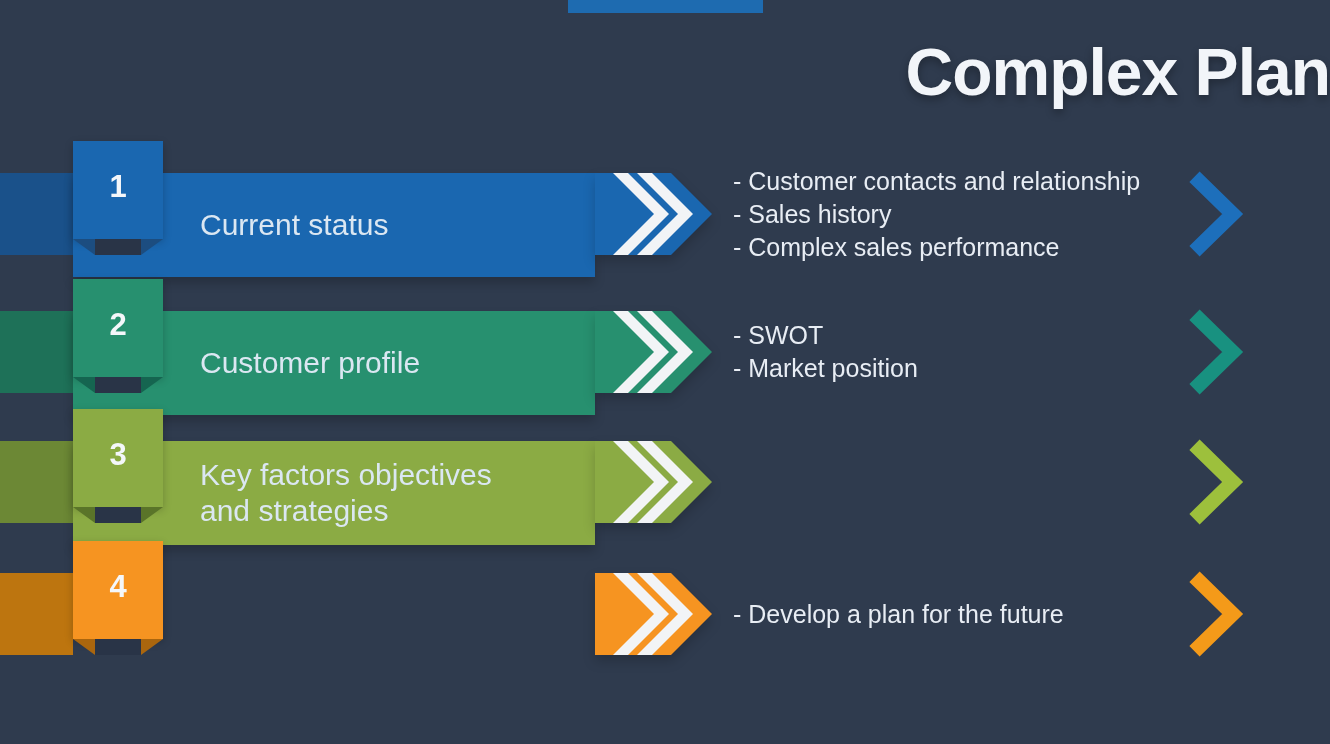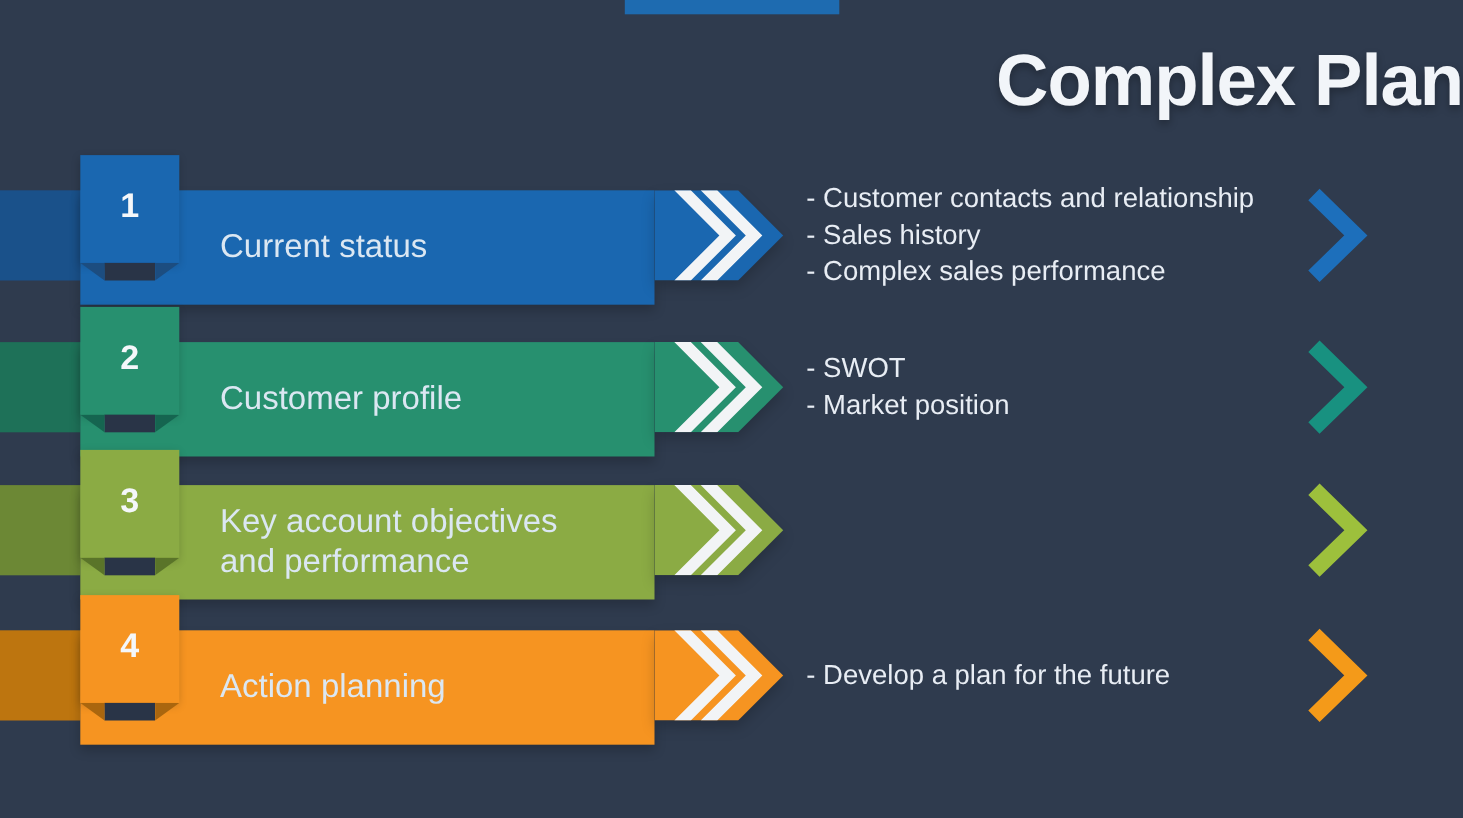--- a/index.html
+++ b/index.html
@@ -136,21 +136,21 @@
       <div class="bullet">- Market position</div>
     </div>
     <svg class="chev" viewBox="0 0 60 92">
       <polyline points="8,8 47,46 8,84"></polyline>
     </svg>
   </div>
 
   <div class="row r3" style="--band: #8bab44; --strip: #6c8835; --fold: #5a7429; --chevron: #9dc03c;">
     <div class="strip"></div>
     <div class="band">
-      <span class="band-label">Key account objectives and performance</span>
+      <span class="band-label">Key factors objectives and strategies</span>
     </div>
     <svg class="arrowhead" viewBox="0 0 120 82" preserveAspectRatio="none">
       <polygon class="ah-base" points="0,0 76,0 117,41 76,82 0,82"></polygon>
       <polygon class="ah-stripe" points="18,0 33,0 74,41 33,82 18,82 59,41" style="fill: rgb(242, 244, 246);"></polygon>
       <polygon class="ah-stripe" points="42,0 57,0 98,41 57,82 42,82 83,41" style="fill: rgb(242, 244, 246);"></polygon>
     </svg>
     <div class="tab">
       <span class="num">3</span>
     </div>
     <div class="fold-mid"></div>
@@ -158,23 +158,20 @@
     <div class="fold fold-r"></div>
     <div class="bullets">
     </div>
     <svg class="chev" viewBox="0 0 60 92">
       <polyline points="8,8 47,46 8,84"></polyline>
     </svg>
   </div>
 
   <div class="row r4" style="--band: #f69421; --strip: #bd750f; --fold: #aa660e; --chevron: #f49a19;">
     <div class="strip"></div>
-    <div class="band">
-      <span class="band-label">Action planning</span>
-    </div>
     <svg class="arrowhead" viewBox="0 0 120 82" preserveAspectRatio="none">
       <polygon class="ah-base" points="0,0 76,0 117,41 76,82 0,82"></polygon>
       <polygon class="ah-stripe" points="18,0 33,0 74,41 33,82 18,82 59,41" style="fill: rgb(242, 244, 246);"></polygon>
       <polygon class="ah-stripe" points="42,0 57,0 98,41 57,82 42,82 83,41" style="fill: rgb(242, 244, 246);"></polygon>
     </svg>
     <div class="tab">
       <span class="num">4</span>
     </div>
     <div class="fold-mid"></div>
     <div class="fold fold-l"></div>

